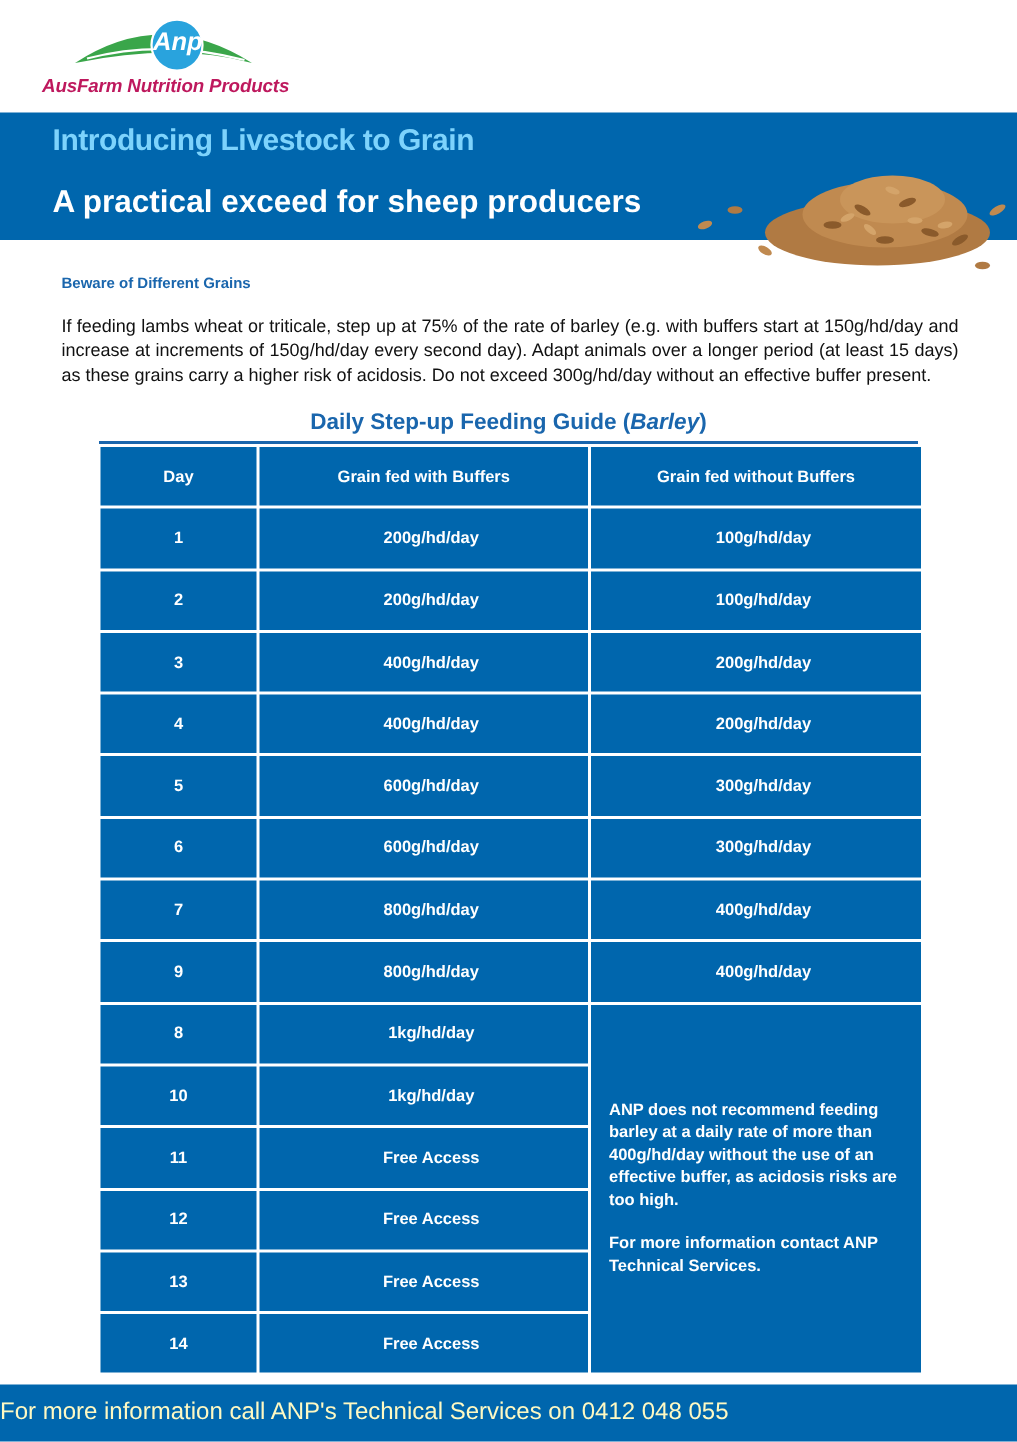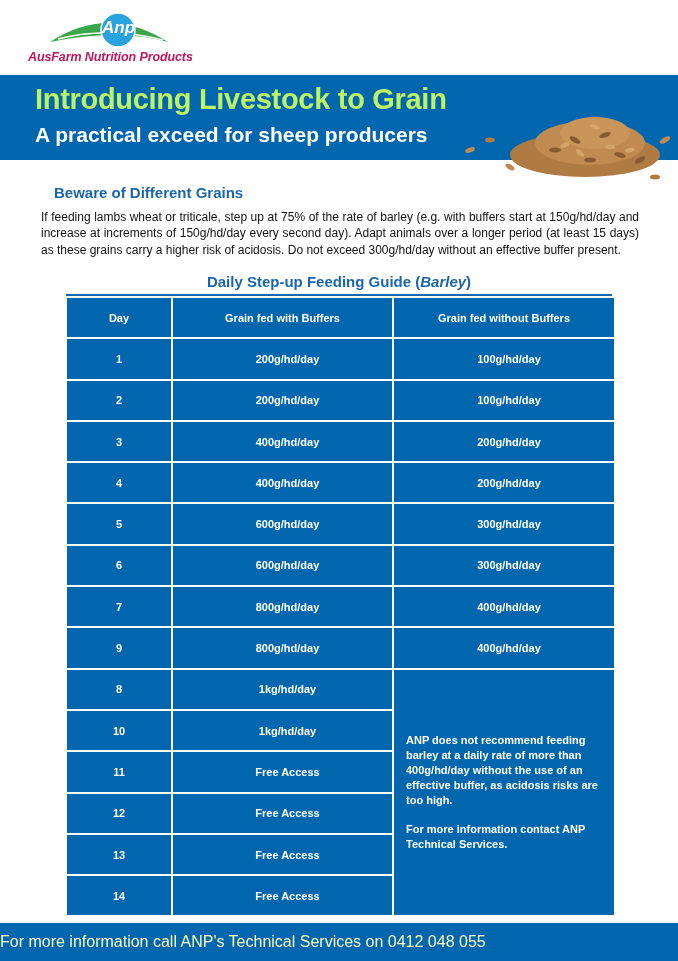--- a/index.html
+++ b/index.html
@@ -10,30 +10,30 @@
   .logo { position: absolute; left: 28px; top: 6px; width: 180px; height: 58px; }
   .logo svg { position: absolute; left: 0; top: 0; }
   .logo-text {
     position: absolute; left: 0; top: 44px; font-size: 12.5px; font-weight: bold;
     font-style: italic; color: #be185d; white-space: nowrap; letter-spacing: -0.1px;
   }
   .banner {
     position: absolute; left: 0; top: 75px; width: 678px; height: 85px; background: #0066ad;
   }
   .banner-title {
-    position: absolute; left: 35px; top: 8px; font-size: 29px; font-weight: bold;
-    color: #bef264; white-space: nowrap; letter-spacing: -0.3px;
+    position: absolute; left: 35px; top: 8px; font-size: 20px; font-weight: bold;
+    color: #7dd3fc; white-space: nowrap; letter-spacing: -0.3px;
   }
   .banner-subtitle {
     position: absolute; left: 35px; top: 48px; font-size: 21px; font-weight: bold;
     color: #ffffff; white-space: nowrap;
   }
   .grain { position: absolute; left: 455px; top: 105px; width: 223px; height: 80px; }
   .section-heading {
-    position: absolute; left: 54px; top: 184px; font-size: 15px; font-weight: bold; color: #1a66ad;
+    position: absolute; left: 41px; top: 184px; font-size: 10px; font-weight: bold; color: #1a66ad;
   }
   .body-text {
     position: absolute; left: 41px; top: 209px; width: 598px; font-size: 12px; line-height: 16.3px;
     color: #111; text-align: justify;
   }
   .table-title {
     position: absolute; left: 0; width: 678px; top: 273px; text-align: center;
     font-size: 15px; font-weight: bold; color: #1a66ad;
   }
   .table-title i { font-style: italic; }

